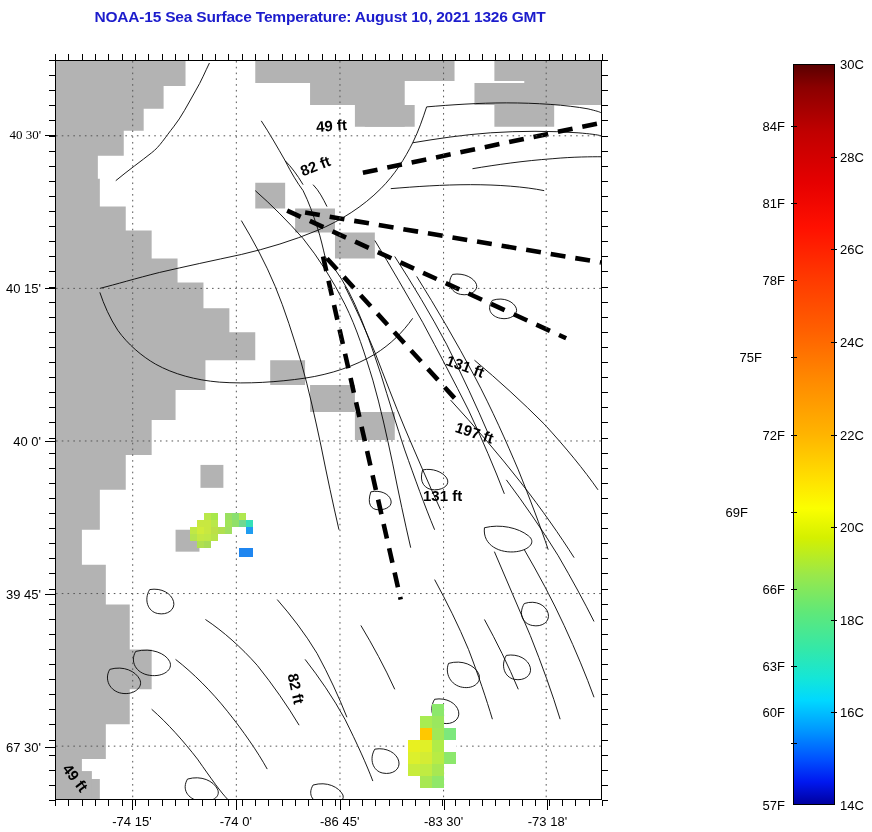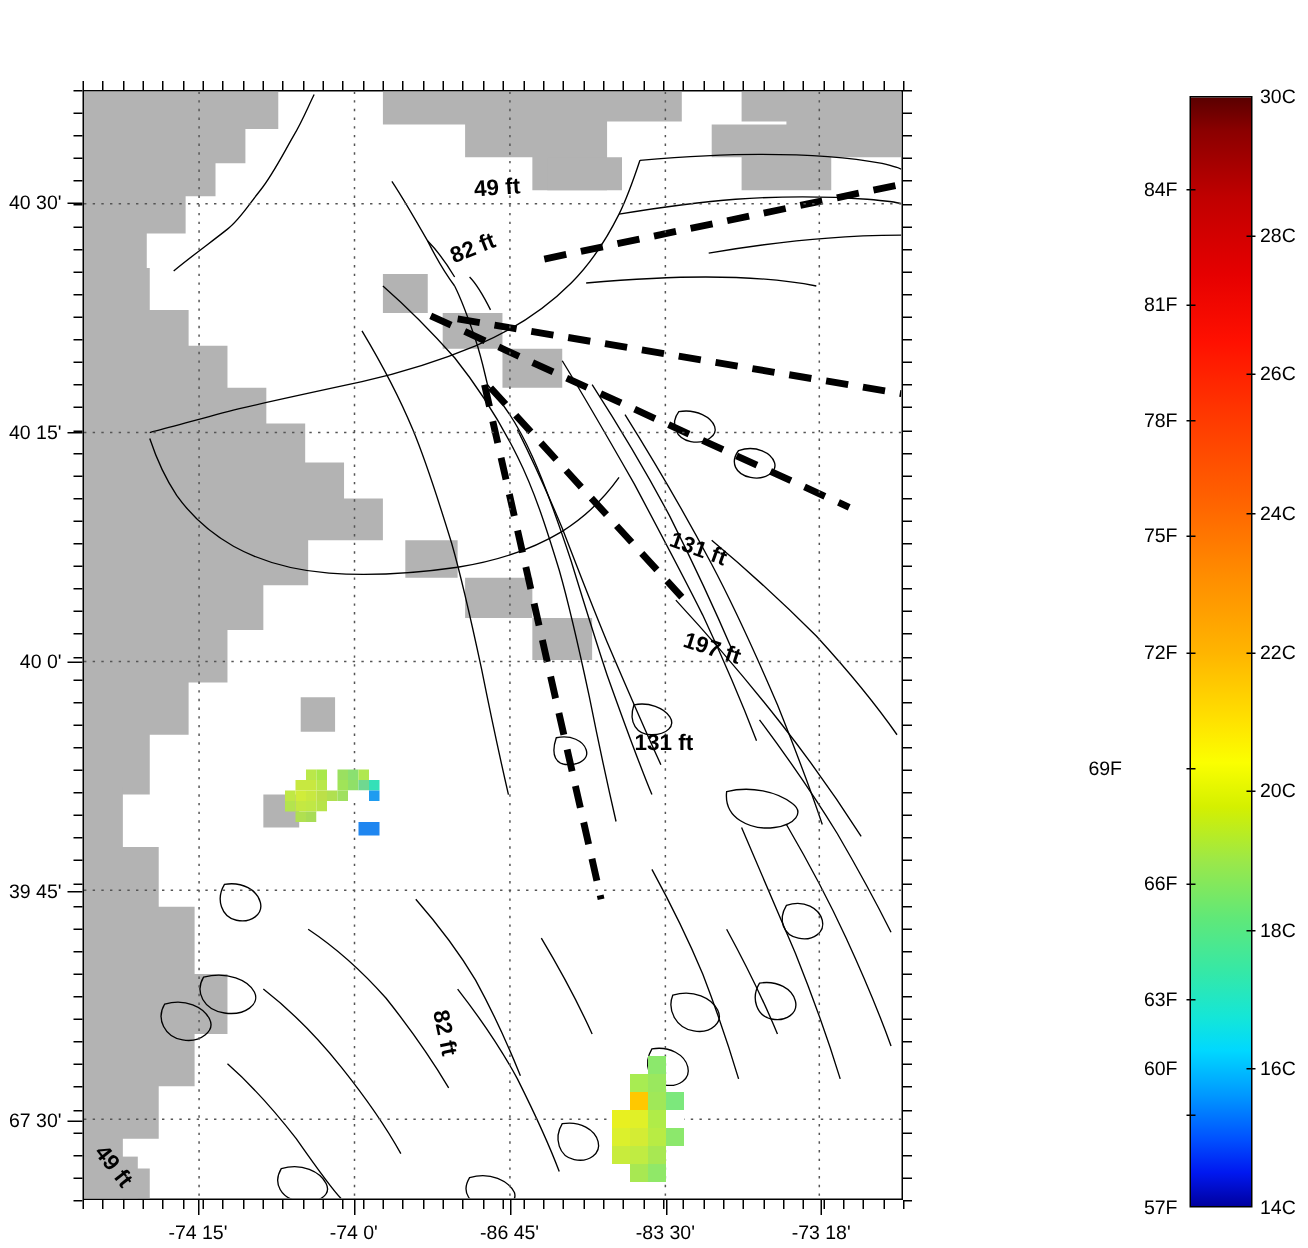--- a/index.html
+++ b/index.html
@@ -44,20 +44,21 @@
   .cb-tick{position:absolute;background:#000;height:1px;width:6px;}
   .cb-lab-left{position:absolute;font-size:13px;color:#000;text-align:right;
                transform:translateY(-50%);white-space:nowrap;}
   .cb-lab-right{position:absolute;font-size:13px;color:#000;
                 transform:translateY(-50%);white-space:nowrap;}
 </style>
 </head>
 <body>
 
 <div id="title-block">
+  <div>NOAA-15 Sea Surface Temperature:  August 10, 2021 1326 GMT</div>
 </div>
 
 <div id="map-frame">
   <svg id="map-canvas" viewBox="0 0 547 740" preserveAspectRatio="none">
 
     <g fill="#b3b3b3">
       <path d="M0,0 H130 V25 H108 V48 H88 V70 H68 V95 H42 V120 H0 Z"></path>
       <path d="M0,118 H44 V146 H70 V170 H96 V198 H122 V222 H148 V248 H174 V272 H200
                V300 H150 V330 H120 V360 H96 V395 H70 V430 H44 V470 H20 V520 H0 Z"></path>
       <path d="M0,465 H26 V505 H50 V545 H74 V590 H96 V630 H74 V665 H50 V700 H26 V740 H0 Z"></path>
@@ -415,21 +416,21 @@
     <div class="xlabel" style="left: 131.963px; top: 814px;">-74 15'</div>
     <div class="tickmark xtick major" style="left: 235.838px; top: 800px;"></div>
     <div class="xlabel" style="left: 235.838px; top: 814px;">-74 0'</div>
     <div class="tickmark xtick major" style="left: 339.713px; top: 800px;"></div>
     <div class="xlabel" style="left: 339.713px; top: 814px;">-86 45'</div>
     <div class="tickmark xtick major" style="left: 443.589px; top: 800px;"></div>
     <div class="xlabel" style="left: 443.589px; top: 814px;">-83 30'</div>
     <div class="tickmark xtick major" style="left: 547.464px; top: 800px;"></div>
     <div class="xlabel" style="left: 547.464px; top: 814px;">-73 18'</div>
     <div class="tickmark ytick major" style="left: 45px; top: 135.036px;"></div>
-    <div class="ylabel" style="left: 0px; width: 41px; top: 135.036px;">40 30'</div>
+    <div class="ylabel" style="left: 0px; width: 41px; top: 135.036px; font-family: Liberation Serif, serif;">40 30'</div>
     <div class="tickmark ytick major" style="left: 45px; top: 287.994px;"></div>
     <div class="ylabel" style="left: 0px; width: 41px; top: 287.994px;">40 15'</div>
     <div class="tickmark ytick major" style="left: 45px; top: 441.026px;"></div>
     <div class="ylabel" style="left: 0px; width: 41px; top: 441.026px;">40 0'</div>
     <div class="tickmark ytick major" style="left: 45px; top: 593.984px;"></div>
     <div class="ylabel" style="left: 0px; width: 41px; top: 593.984px;">39 45'</div>
     <div class="tickmark ytick major" style="left: 45px; top: 747.016px;"></div>
     <div class="ylabel" style="left: 0px; width: 41px; top: 747.016px;">67 30'</div>
   </div>
 
@@ -463,21 +464,21 @@
     <div class="cb-tick" style="left: 831px; top: 712.375px;"></div>
     <div class="cb-lab-right" style="left: 840px; top: 712.375px;">16C</div>
     <div class="cb-lab-right" style="left: 840px; top: 805px;">14C</div>
     <div class="cb-tick" style="left: 791px; top: 125.725px;"></div>
     <div class="cb-lab-left" style="left: 733px; width: 52px; top: 125.725px;">84F</div>
     <div class="cb-tick" style="left: 791px; top: 202.938px;"></div>
     <div class="cb-lab-left" style="left: 733px; width: 52px; top: 202.938px;">81F</div>
     <div class="cb-tick" style="left: 791px; top: 280.15px;"></div>
     <div class="cb-lab-left" style="left: 733px; width: 52px; top: 280.15px;">78F</div>
     <div class="cb-tick" style="left: 791px; top: 357.288px;"></div>
-    <div class="cb-lab-left" style="left: 733px; width: 52px; top: 357.288px;">75F</div>
+    <div class="cb-lab-left" style="left: 710px; width: 52px; top: 357.288px;">75F</div>
     <div class="cb-tick" style="left: 791px; top: 434.5px;"></div>
     <div class="cb-lab-left" style="left: 733px; width: 52px; top: 434.5px;">72F</div>
     <div class="cb-tick" style="left: 791px; top: 511.712px;"></div>
     <div class="cb-lab-left" style="left: 696px; width: 52px; top: 511.712px;">69F</div>
     <div class="cb-tick" style="left: 791px; top: 588.85px;"></div>
     <div class="cb-lab-left" style="left: 733px; width: 52px; top: 588.85px;">66F</div>
     <div class="cb-tick" style="left: 791px; top: 666.062px;"></div>
     <div class="cb-lab-left" style="left: 733px; width: 52px; top: 666.062px;">63F</div>
     <div class="cb-tick" style="left: 791px; top: 743.275px;"></div>
     <div class="cb-lab-left" style="left: 733px; width: 52px; top: 712px;">60F</div>

